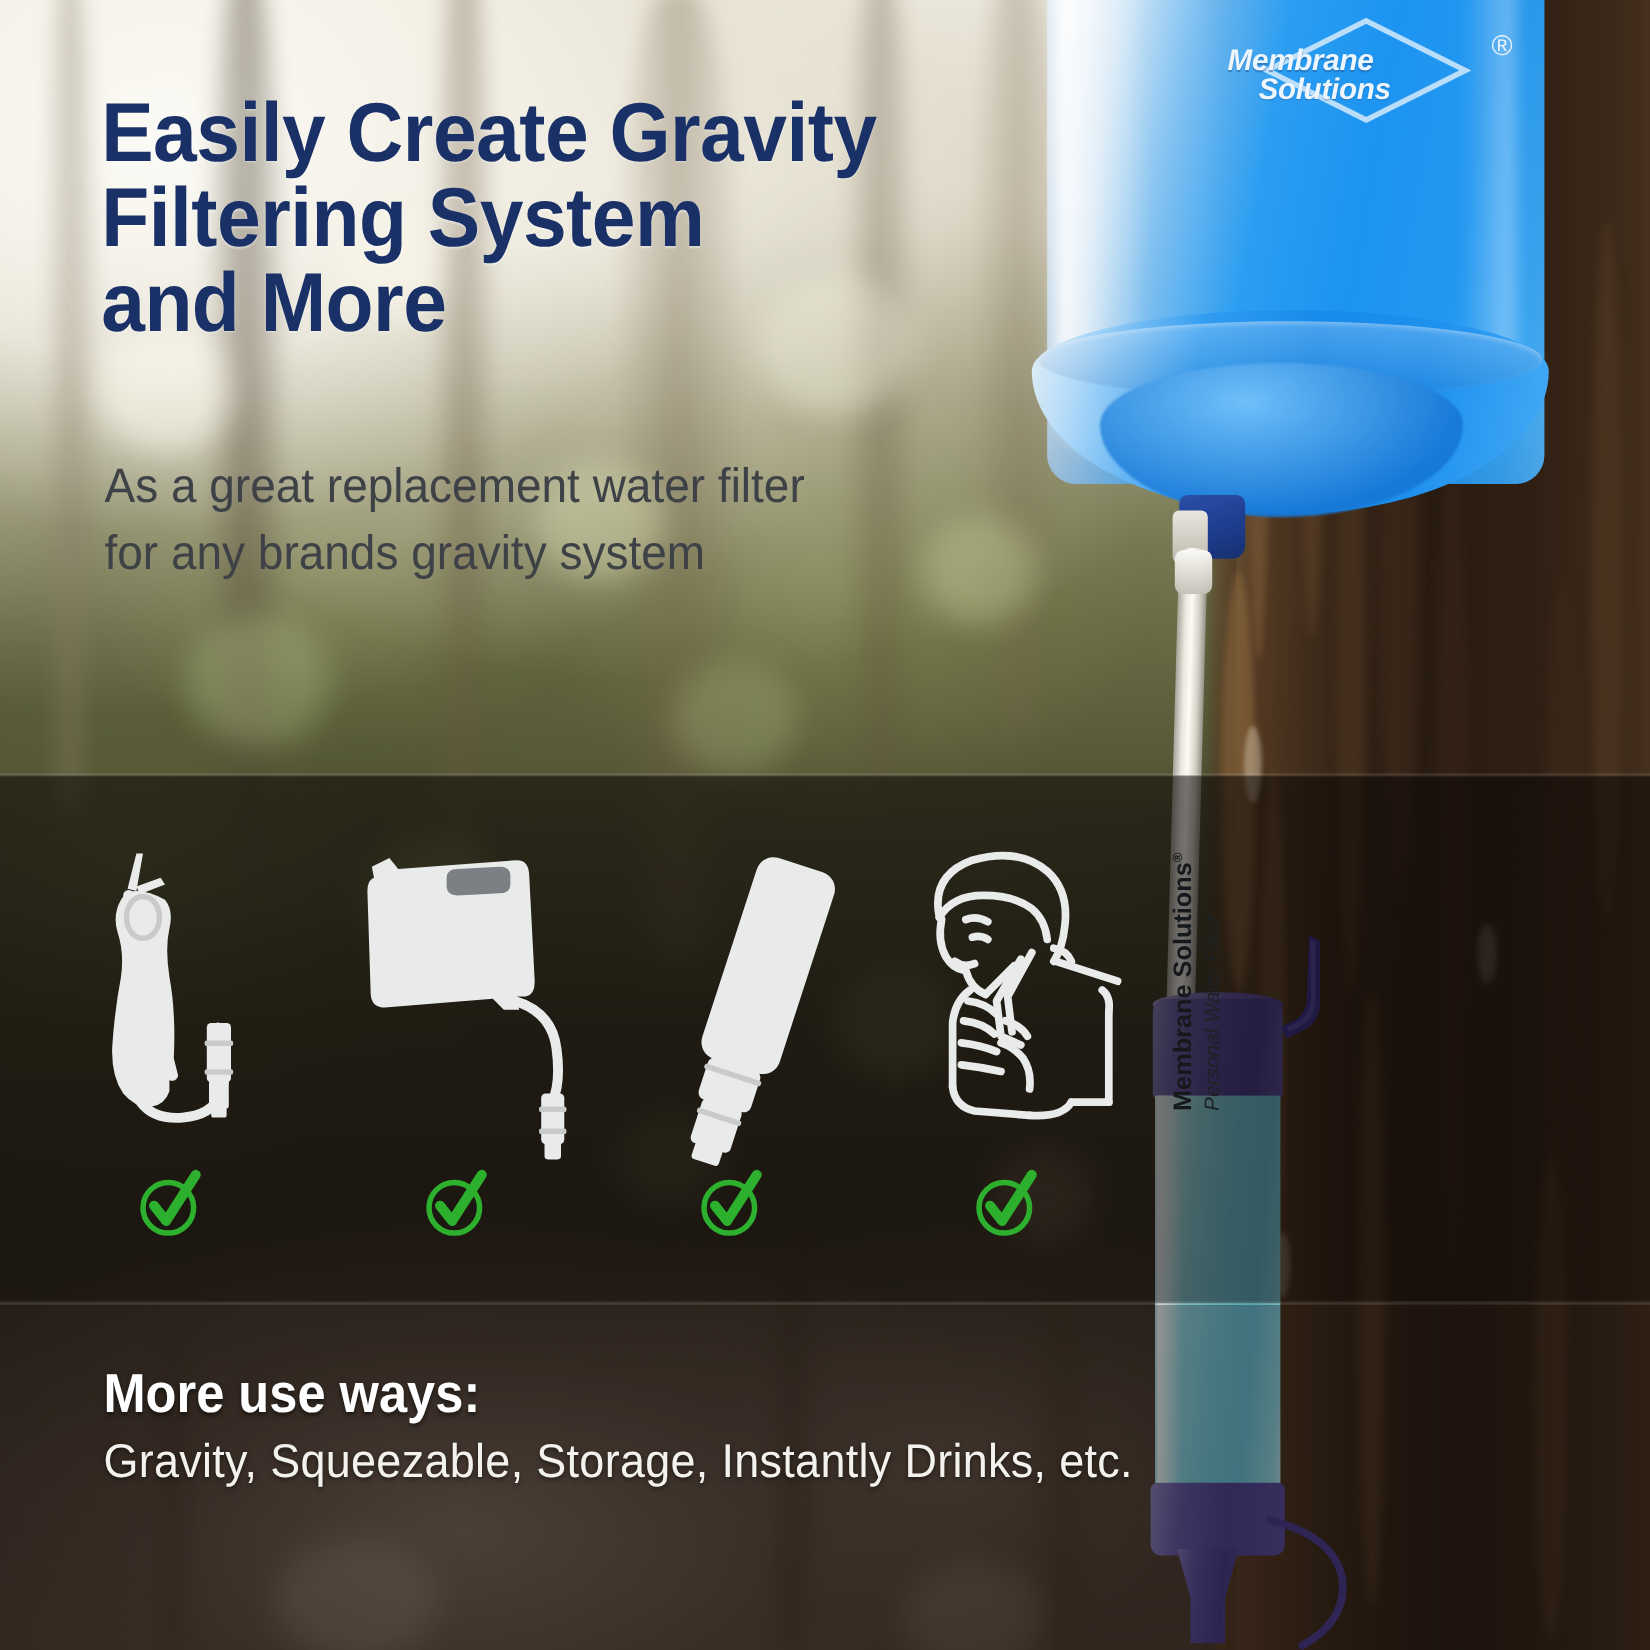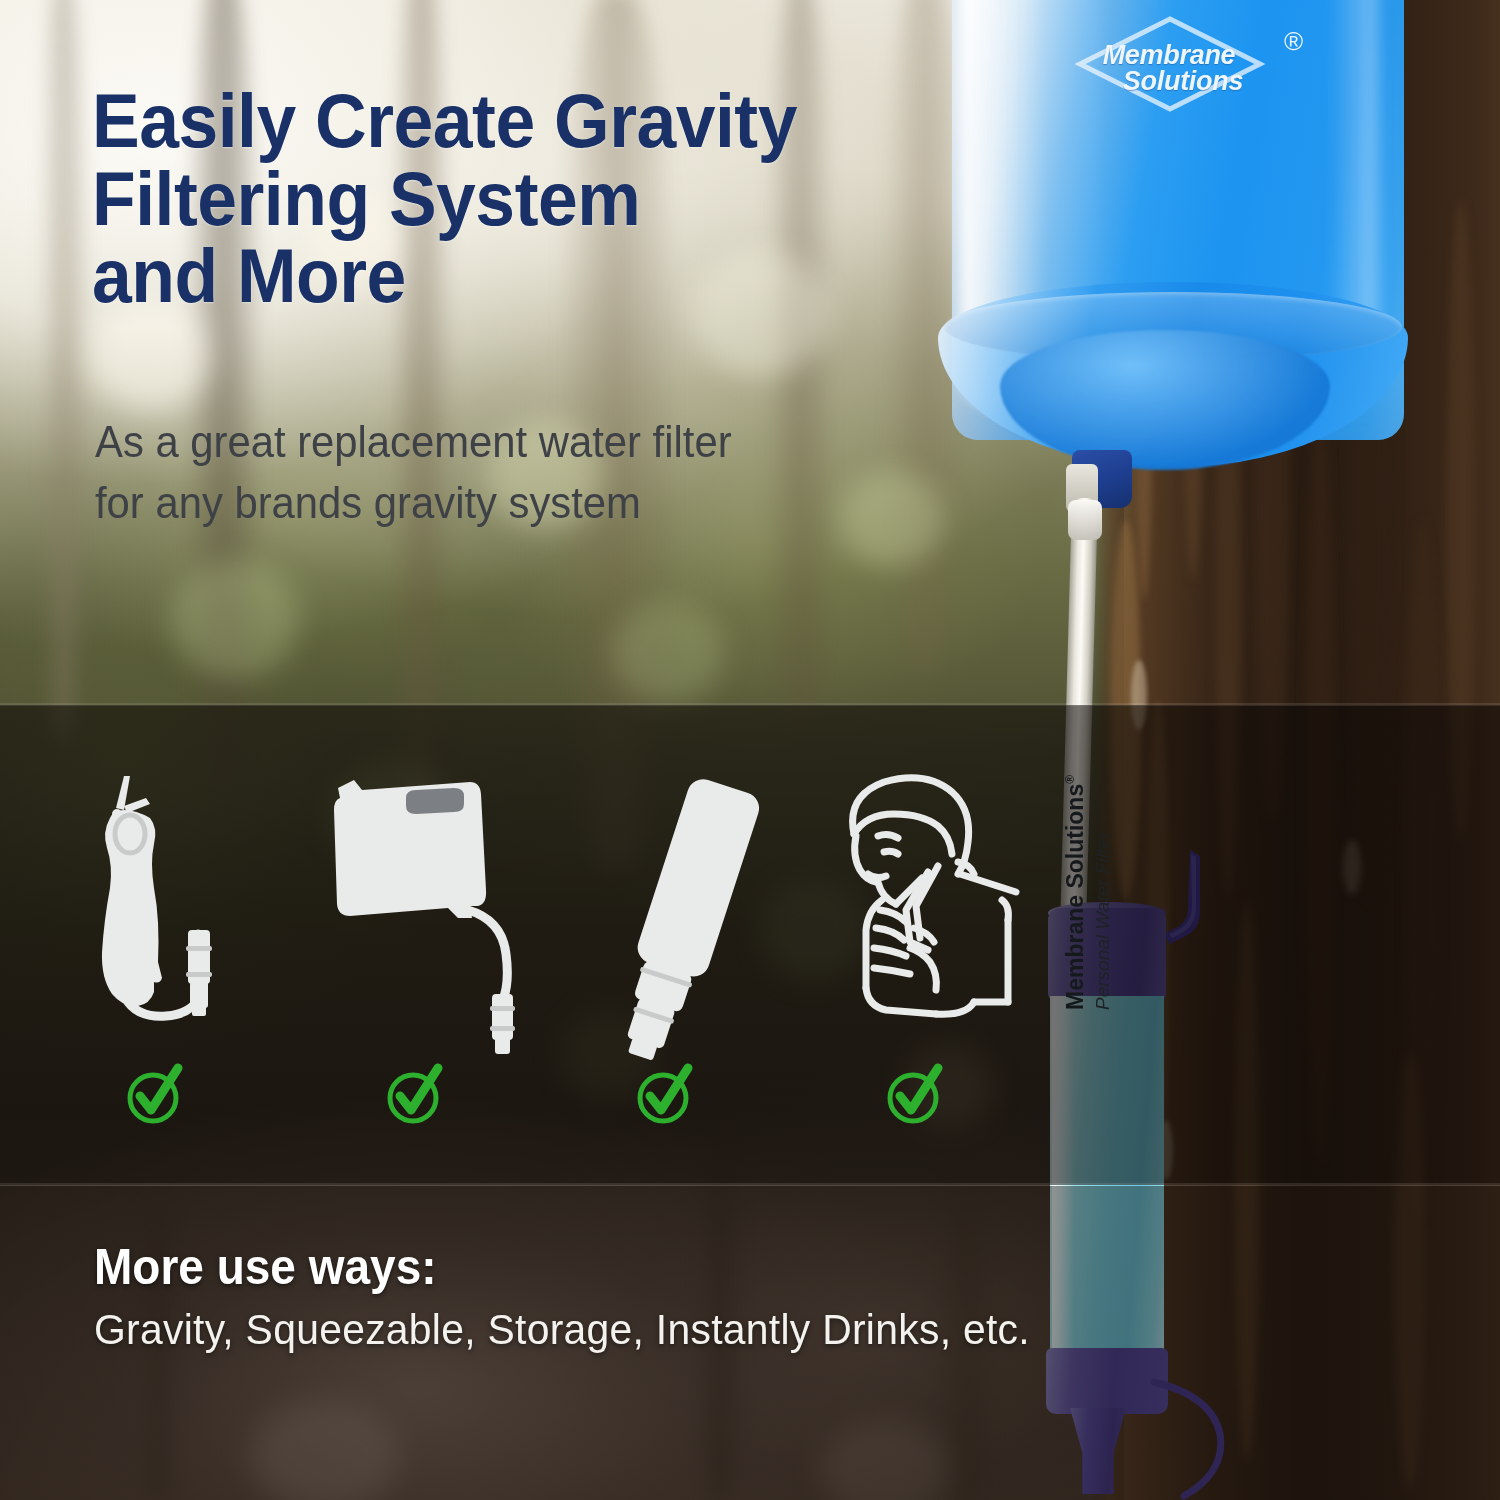--- a/index.html
+++ b/index.html
@@ -231,22 +231,22 @@
     left: 1330px; top: -140px;
     width: 48px; height: 520px;
     border-radius: 30px;
     background: linear-gradient(90deg, rgba(255,255,255,0) 0%, rgba(255,255,255,0.38) 100%);
     filter: blur(7px);
   }
 
   
   .logo-wrap {
     position: absolute;
-    left: 1044px; top: 12px;
-    width: 270px; height: 108px; text-align: center;
+    left: 1116px; top: 12px;
+    width: 270px; height: 108px;
   }
   .logo-diamond {
     position: absolute; left: 30px; top: 2px;
     width: 192px; height: 100px;
   }
   .logo-text {
     position: absolute;
     left: 0; top: 30px;
     width: 250px;
     color: #eef6fd;

